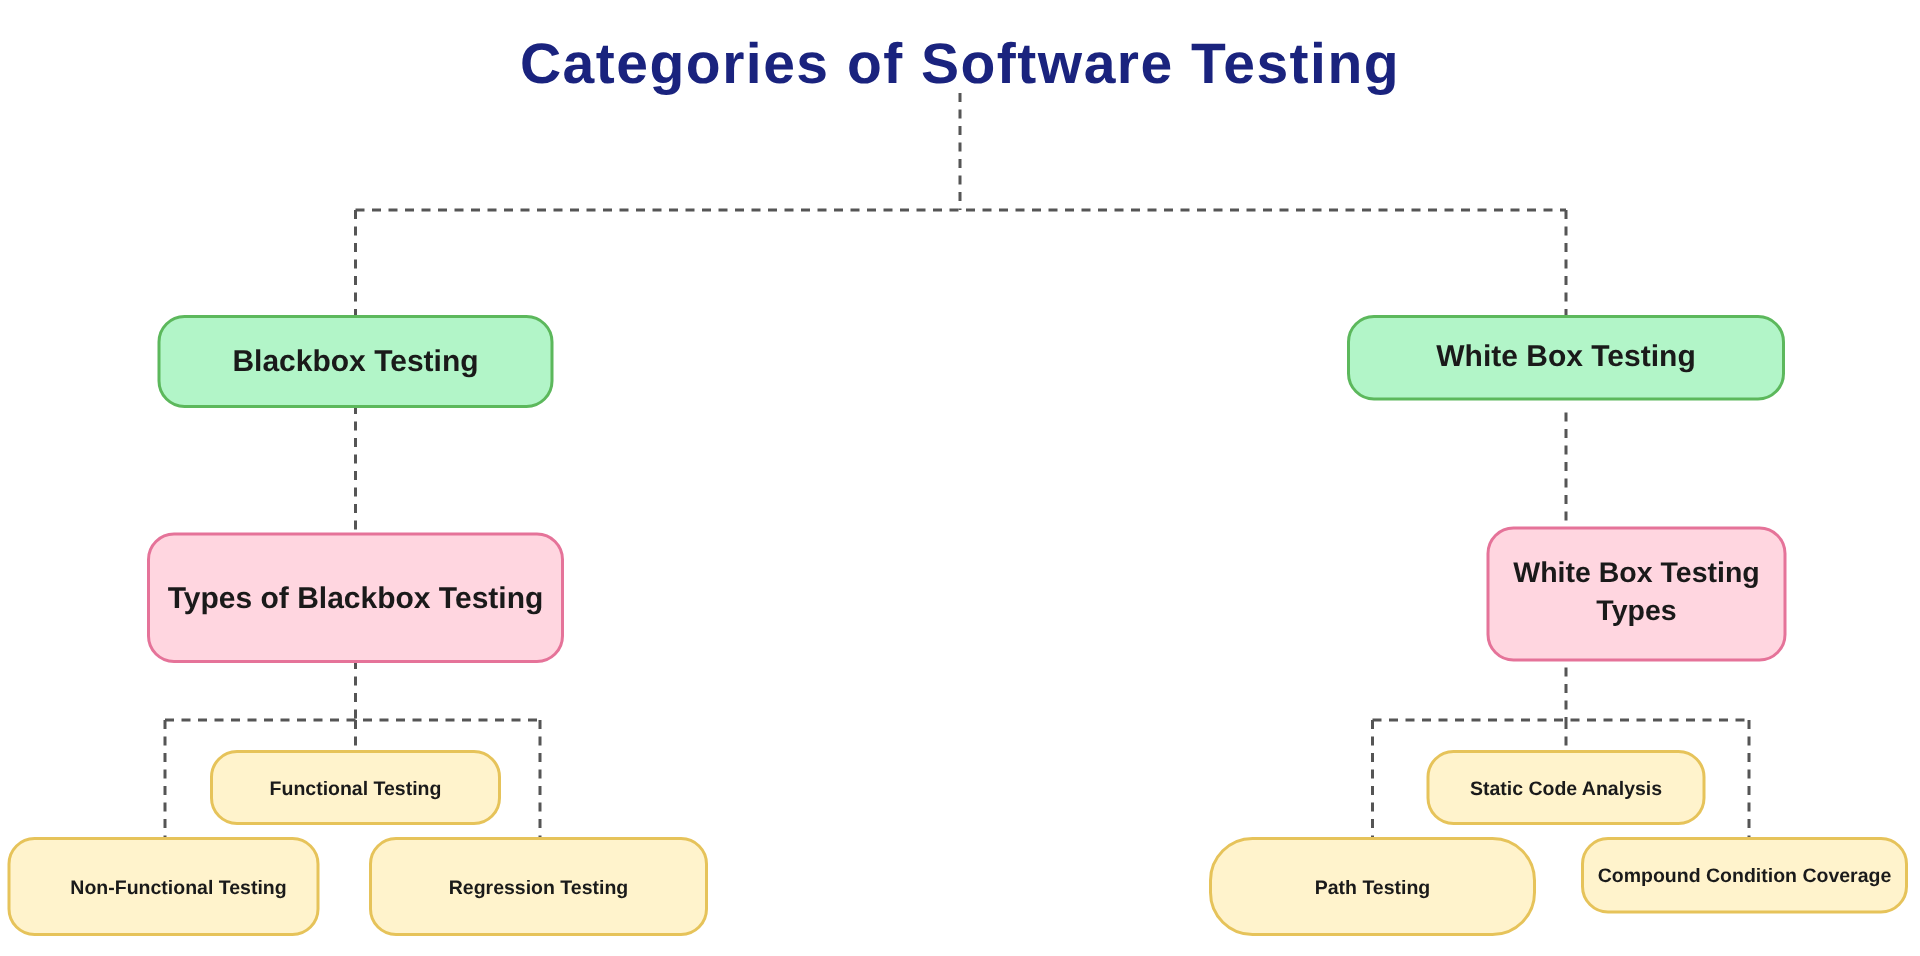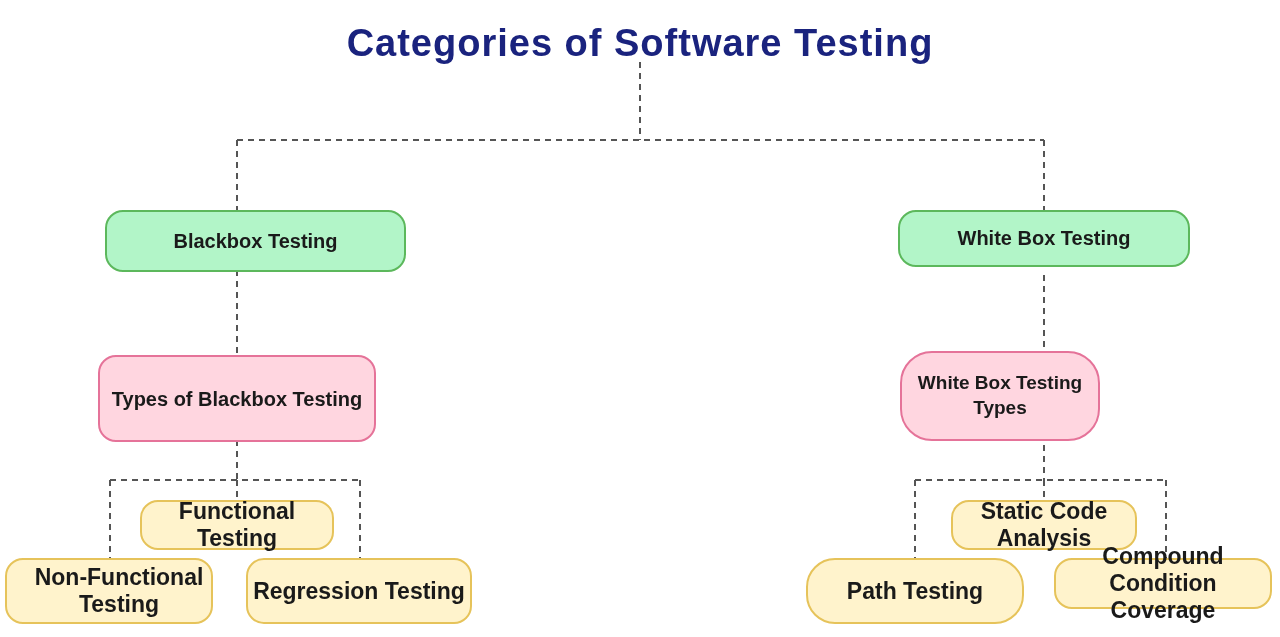--- a/index.html
+++ b/index.html
@@ -58,21 +58,21 @@
       background: #ffd6e0;
       border: 2.5px solid #e57399;
       color: #1a1a1a;
       font-size: 20px;
     }
 
     .node-yellow {
       background: #fff3cc;
       border: 2.5px solid #e6c35a;
       color: #1a1a1a;
-      font-size: 23px;
+      font-size: 13px;
     }
   </style>
 </head>
 <body>
 
 <div class="diagram-container">
 
   <h1 class="title">Categories of Software Testing</h1>
 
   <svg class="lines-svg">
@@ -103,33 +103,33 @@
 
     <line x1="915" y1="480" x2="1166" y2="480" stroke="#555" stroke-width="2" stroke-dasharray="6,5"></line>
 
     <line x1="915" y1="480" x2="915" y2="558" stroke="#555" stroke-width="2" stroke-dasharray="6,5"></line>
 
     <line x1="1044" y1="480" x2="1044" y2="500" stroke="#555" stroke-width="2" stroke-dasharray="6,5"></line>
 
     <line x1="1166" y1="480" x2="1166" y2="558" stroke="#555" stroke-width="2" stroke-dasharray="6,5"></line>
   </svg>
 
-  <div class="node node-green" style="left:105px; top:210px; width:301px; height:62px;">
+  <div class="node node-green" style="left:105px; top:210px; width:264px; height:62px;">
     <span>Blackbox Testing</span>
   </div>
 
   <div class="node node-green" style="left:898px; top:210px; width:292px; height:57px;">
     <span>White Box Testing</span>
   </div>
 
   <div class="node node-pink" style="left:98px; top:355px; width:278px; height:87px;">
     <span style="line-height:1.3">Types of Blackbox Testing</span>
   </div>
 
-  <div class="node node-pink" style="left:900px; top:351px; width:200px; height:90px; font-size:19px;border-radius:32px;">
+  <div class="node node-pink" style="left:991px; top:351px; width:200px; height:90px; font-size:19px;">
     <span style="line-height:1.3">White Box Testing Types</span>
   </div>
 
   <div class="node node-yellow" style="left:140px; top:500px; width:194px; height:50px;">
     <span>Functional Testing</span>
   </div>
 
   <div class="node node-yellow" style="left:5px; top:558px; width:208px; height:66px;padding-left:20px;">
     <span>Non-Functional Testing</span>
   </div>

